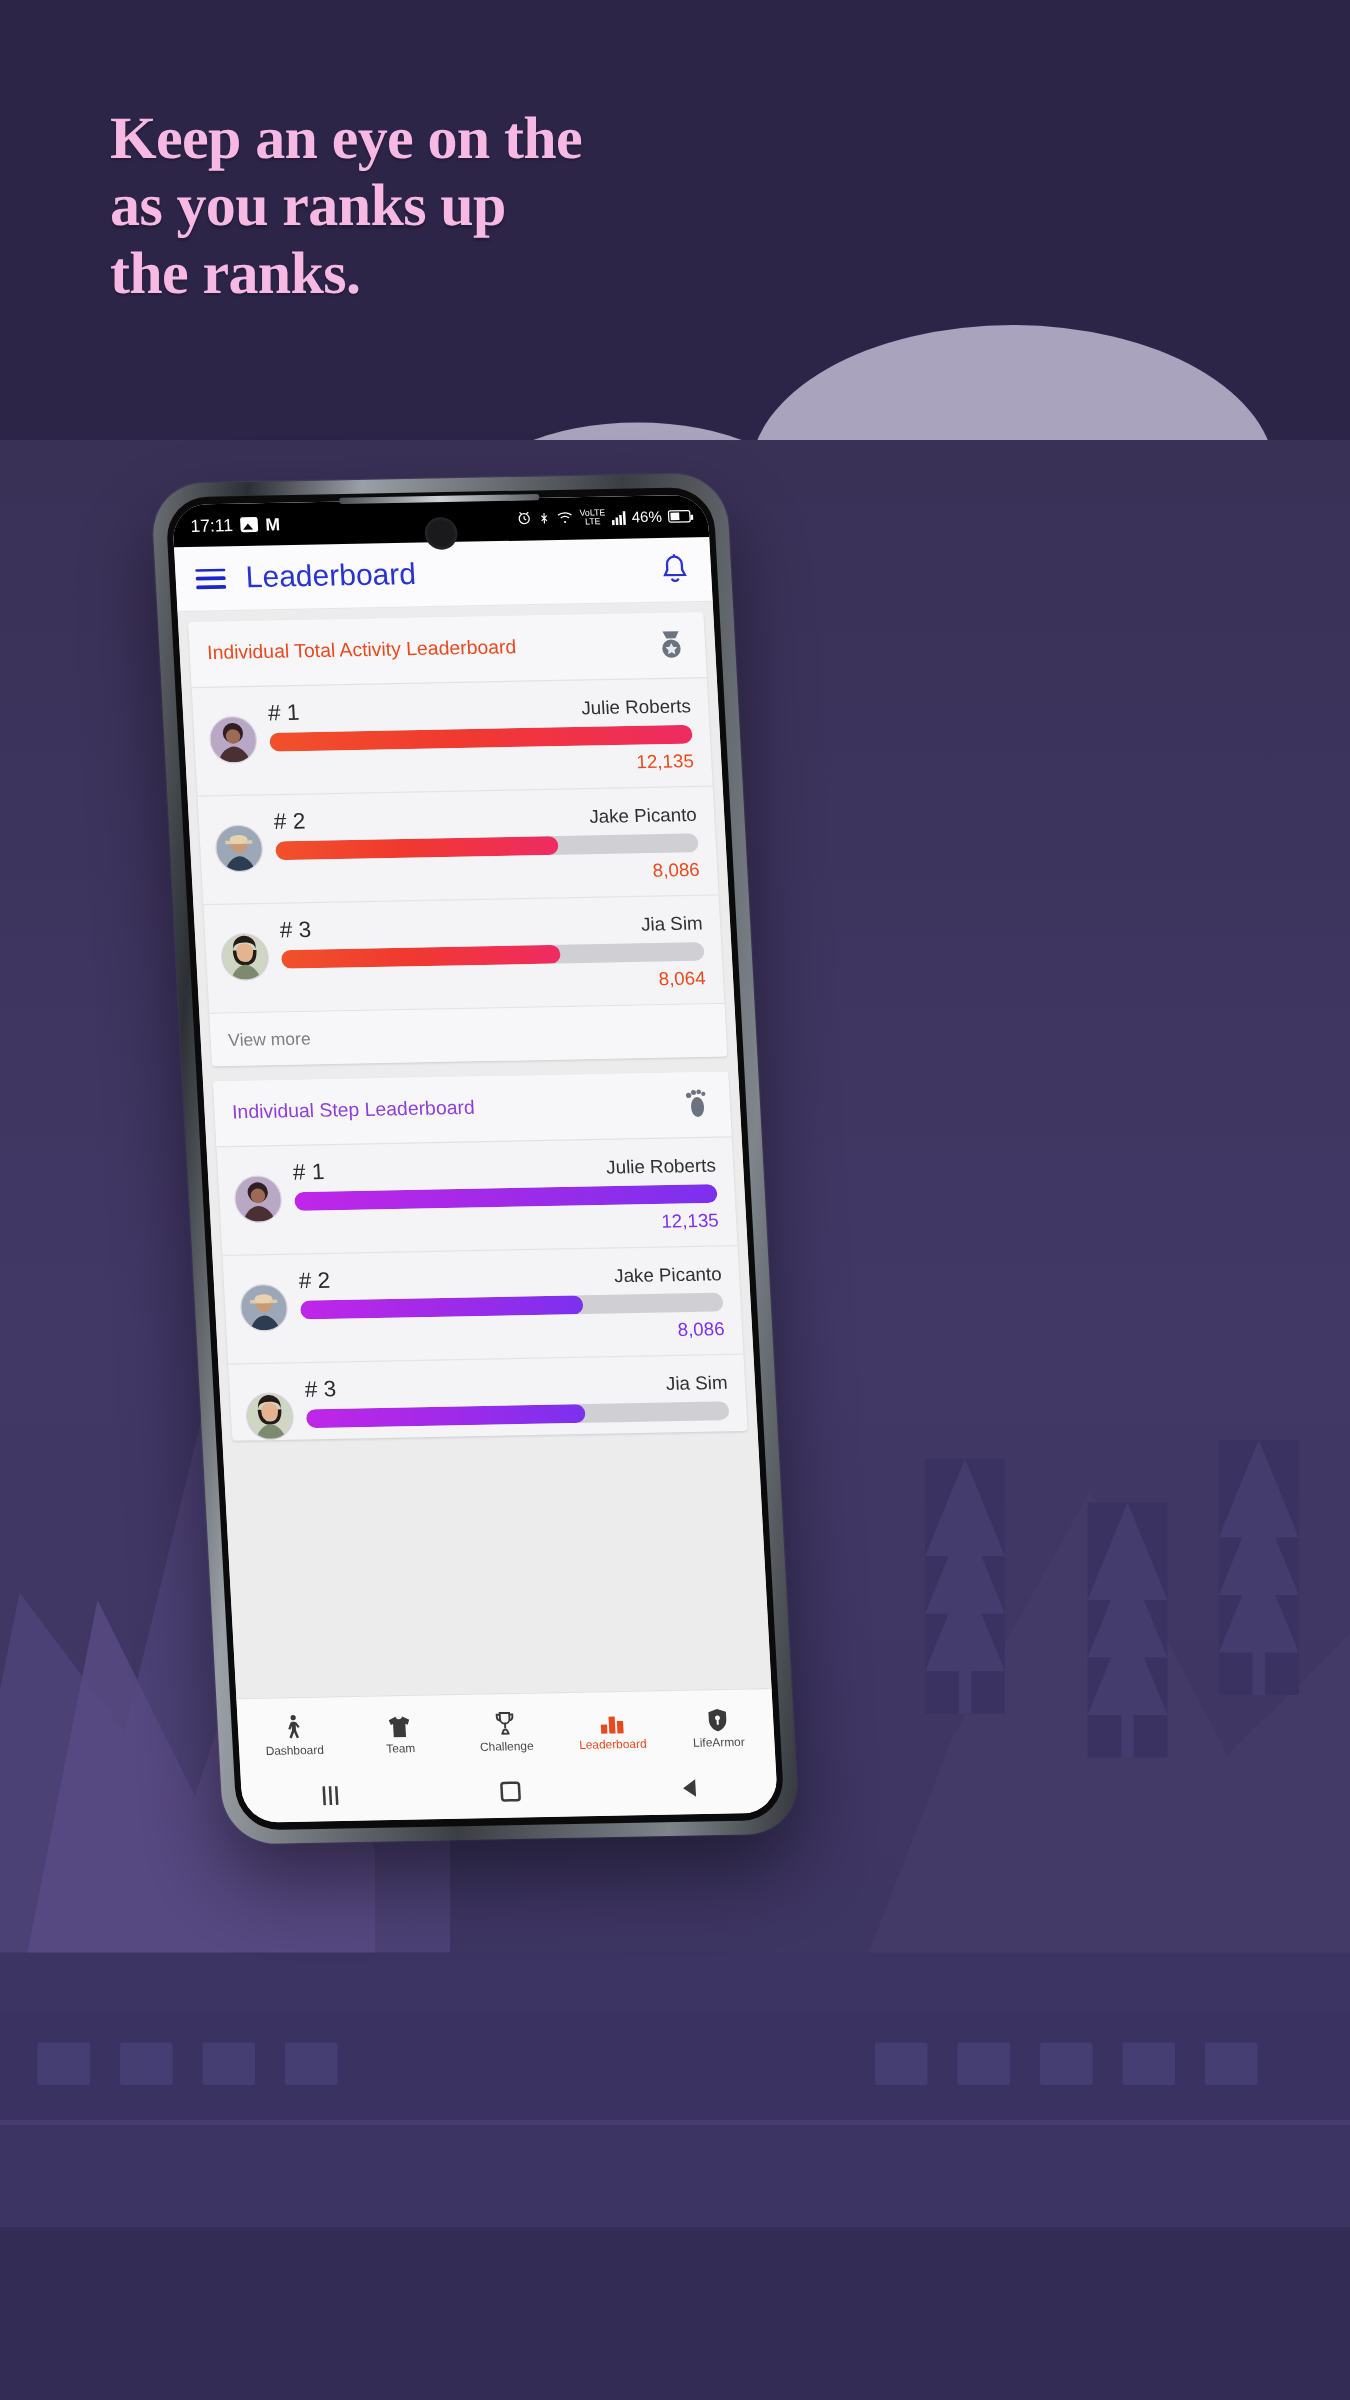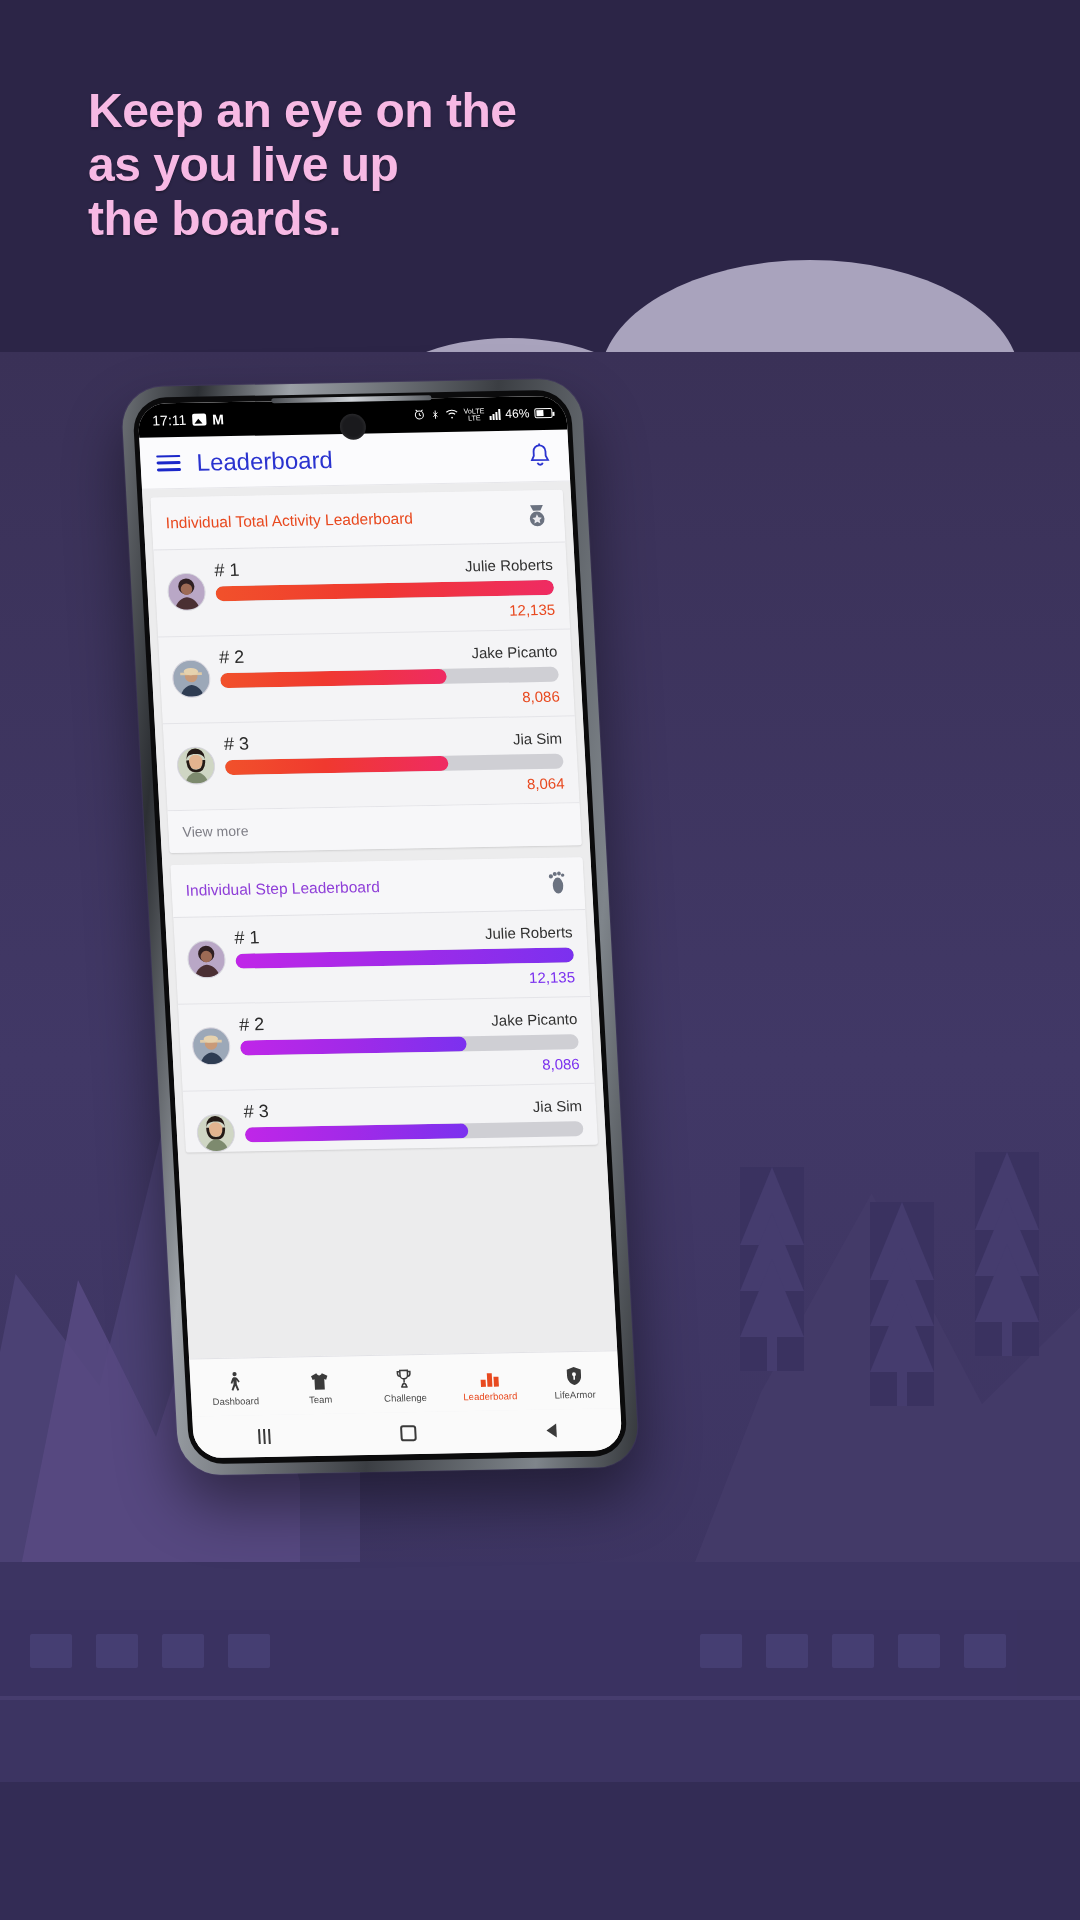--- a/index.html
+++ b/index.html
@@ -79,21 +79,21 @@
   }
 
   
   #headline {
     position:absolute; left:88px; top:84px; width:560px;
     color:#f7b9e4;
     font-size:48px; line-height:54px; font-weight:700;
     letter-spacing:-0.5px;
     text-shadow:0 2px 2px rgba(0,0,0,.25);
   }
-  #headline .ln { display:block; white-space:nowrap; }
+  #headline .ln { display:block; white-space:nowrap;font-family:Liberation Serif, serif; }
 
   
   #phone-wrap {
     position:absolute; left:150px; top:382px;
     width:460px; height:1090px;
     transform:rotate(-3.1deg) skewY(2.0deg);
     transform-origin:50% 50%;
   }
   #phone-frame {
     position:absolute; inset:0;
@@ -275,22 +275,22 @@
       <i class="t1"></i>
         <i class="t2"></i>
         <i class="t3"></i>
         <span class="trunk"></span>
     </div>
   </div>
 </div>
 
 <div id="headline">
   <span class="ln">Keep an eye on the</span>
-  <span class="ln">as you live up</span>
-  <span class="ln">the boards.</span>
+  <span class="ln">as you ranks up</span>
+  <span class="ln">the ranks.</span>
 </div>
 
 <div id="phone-wrap">
   <div id="phone-frame">
     <div id="phone-inner">
       <div class="earpiece"></div>
       <div id="screen">
         <div class="camera"></div>
 
         <div id="statusbar">

